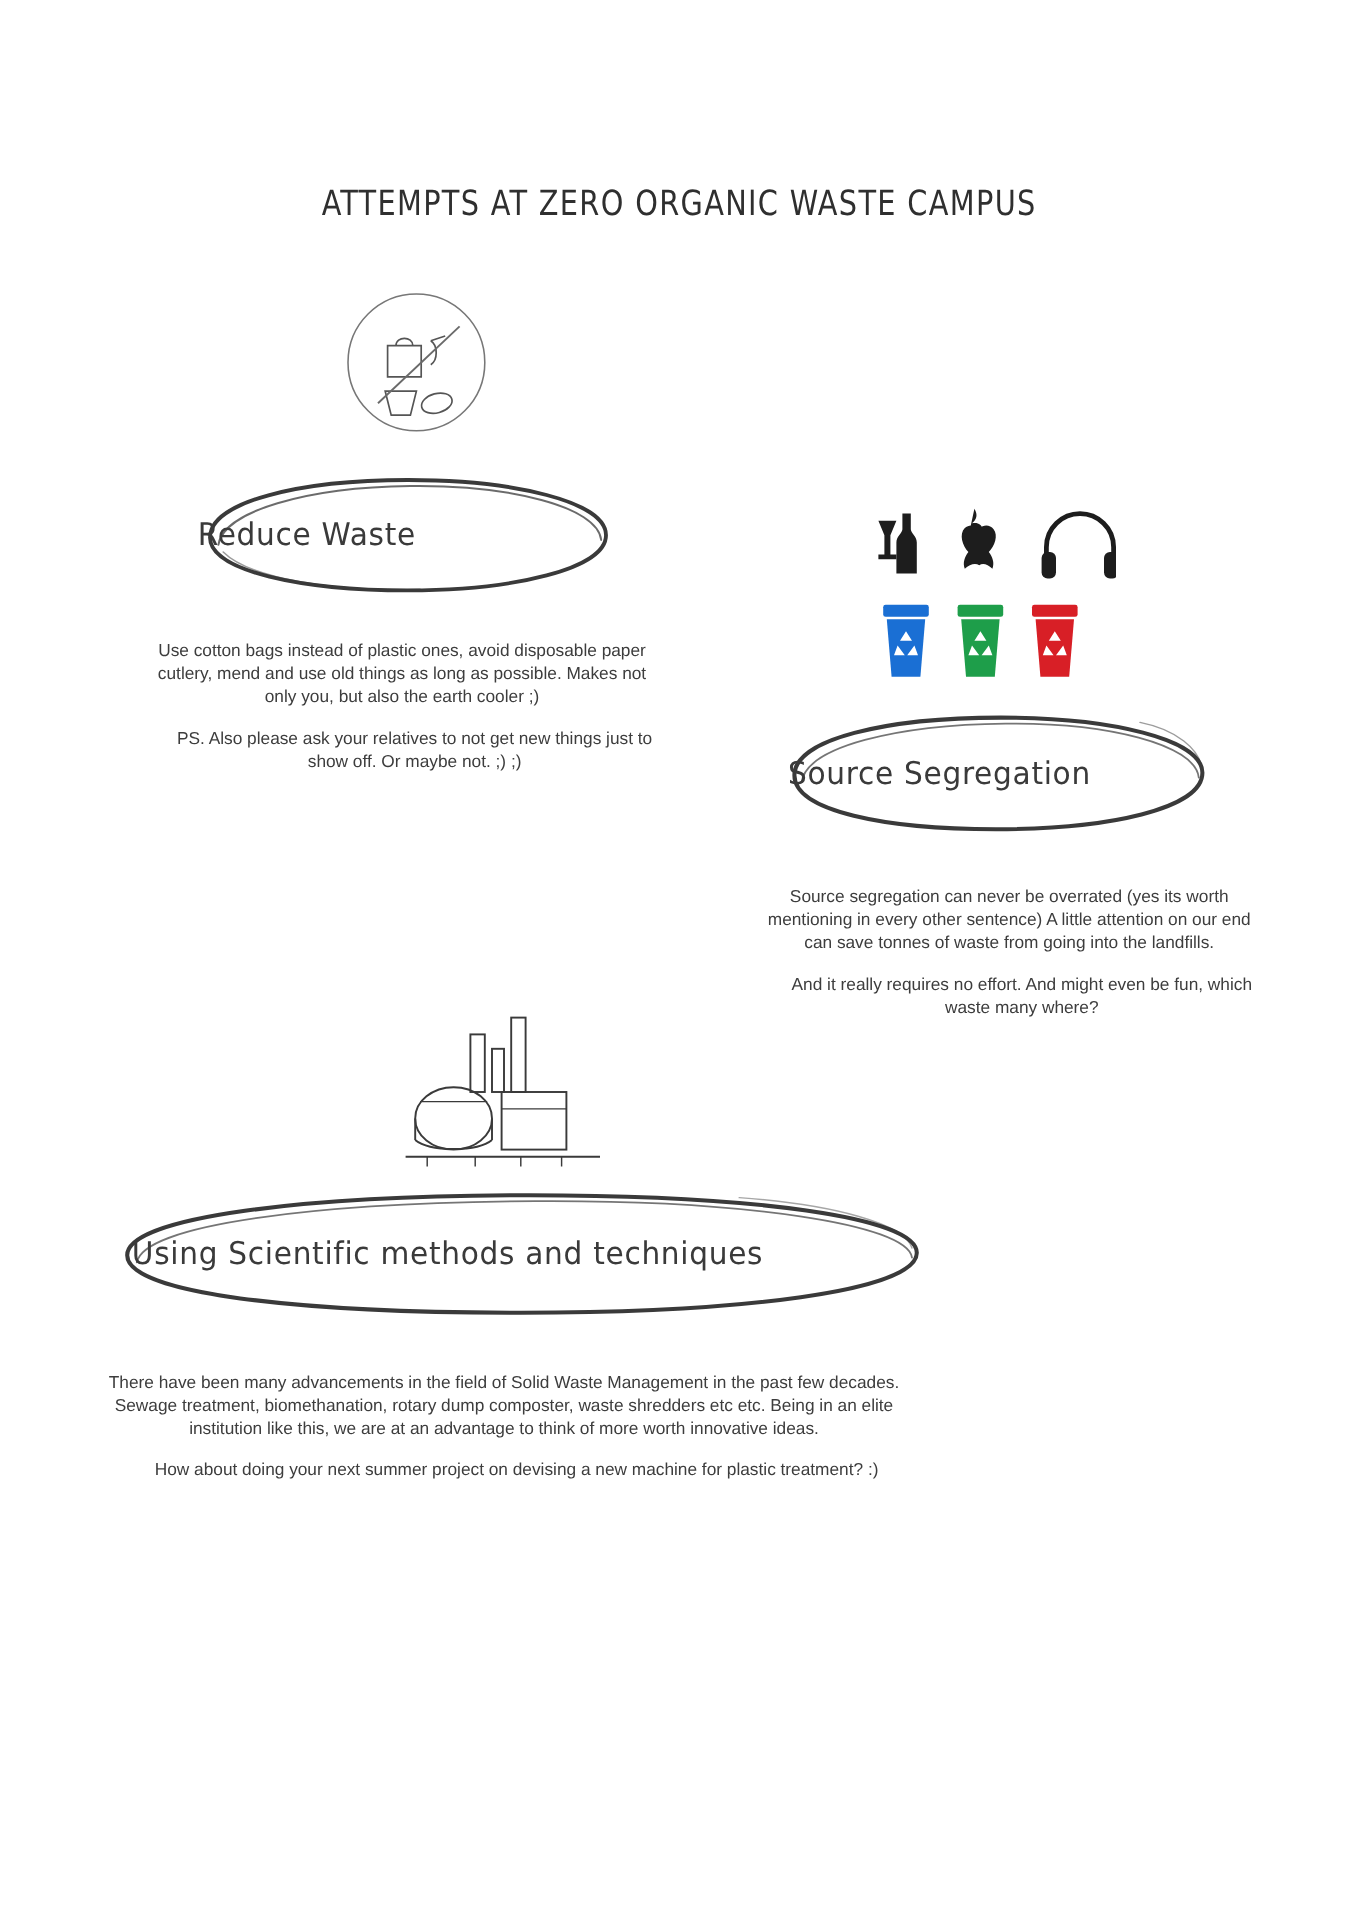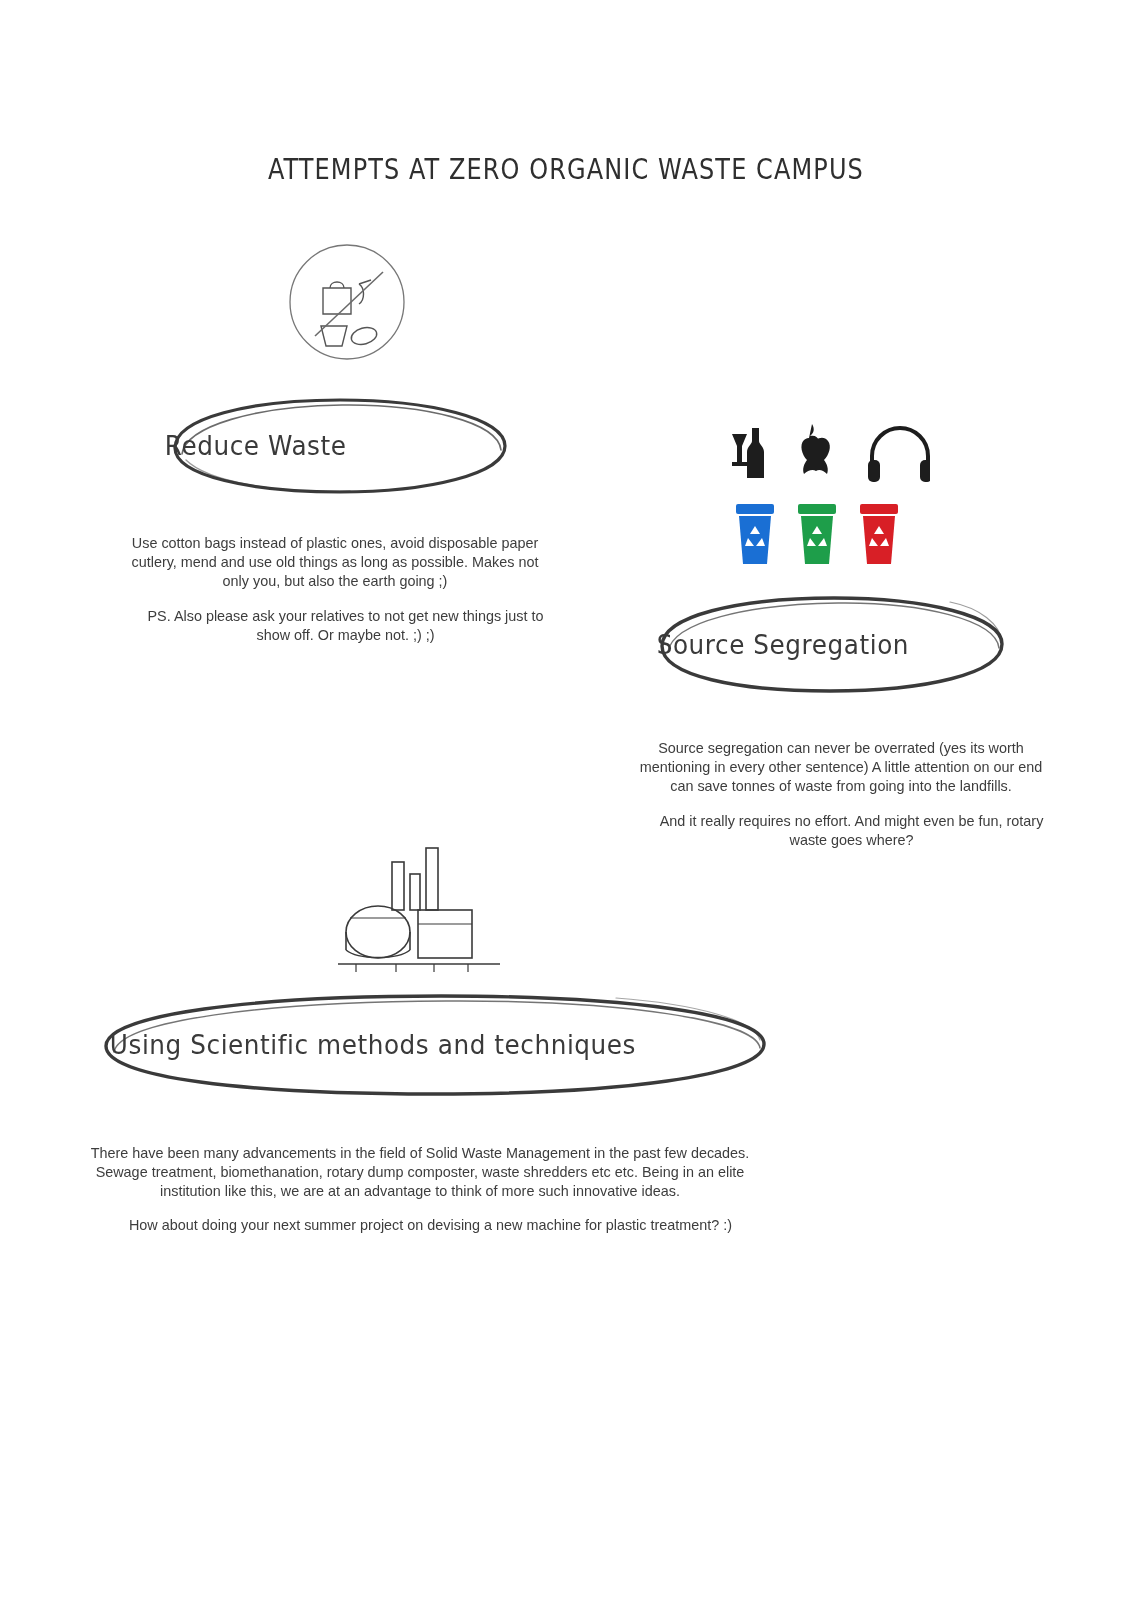--- a/index.html
+++ b/index.html
@@ -164,21 +164,21 @@
   <div class="bubble" id="reduce-bubble">
     <svg width="360" height="108" viewBox="0 0 360 108" fill="none">
       <path d="M15 56 C15 26, 90 8, 180 8 C268 8, 345 26, 345 54 C345 82, 268 100, 180 100 C92 100, 15 84, 15 56 Z" stroke="#3a3a3a" stroke-width="3.2" fill="none" stroke-linecap="round"></path>
       <path d="M22 62 C26 34, 96 14, 182 13 C264 12, 338 30, 341 58" stroke="#3a3a3a" stroke-width="1.6" fill="none" opacity="0.75" stroke-linecap="round"></path>
       <path d="M26 68 C48 90, 120 102, 190 99" stroke="#3a3a3a" stroke-width="1.3" fill="none" opacity="0.5" stroke-linecap="round"></path>
     </svg>
     <span class="bubble-label">Reduce Waste</span>
   </div>
 
   <div id="reduce-text">
-    <p class="body-text">Use cotton bags instead of plastic ones, avoid disposable paper cutlery, mend and use old things as long as possible. Makes not only you, but also the earth going ;)</p>
+    <p class="body-text">Use cotton bags instead of plastic ones, avoid disposable paper cutlery, mend and use old things as long as possible. Makes not only you, but also the earth cooler ;)</p>
     <p class="body-text">PS. Also please ask your relatives to not get new things just to show off. Or maybe not. ;) ;)</p>
   </div>
 </div>
 
 <div class="section" id="sec-source">
 
   <div id="source-icon">
     <svg width="200" height="160" viewBox="0 0 200 160">
 
       <g fill="#1d1d1d">
@@ -221,21 +221,21 @@
     <svg width="365" height="105" viewBox="0 0 365 105" fill="none">
       <path d="M12 54 C12 24, 88 6, 184 6 C276 6, 352 24, 352 52 C352 82, 274 99, 180 99 C88 99, 12 84, 12 54 Z" stroke="#3a3a3a" stroke-width="3.4" fill="none" stroke-linecap="round"></path>
       <path d="M18 60 C22 30, 98 12, 188 11 C272 10, 346 28, 349 56" stroke="#3a3a3a" stroke-width="1.5" fill="none" opacity="0.7" stroke-linecap="round"></path>
       <path d="M300 10 C330 16, 350 32, 352 50" stroke="#3a3a3a" stroke-width="1.2" fill="none" opacity="0.5" stroke-linecap="round"></path>
     </svg>
     <span class="bubble-label">Source Segregation</span>
   </div>
 
   <div id="source-text">
     <p class="body-text">Source segregation can never be overrated (yes its worth mentioning in every other sentence) A little attention on our end can save tonnes of waste from going into the landfills.</p>
-    <p class="body-text">And it really requires no effort. And might even be fun, rotary waste goes where?</p>
+    <p class="body-text">And it really requires no effort. And might even be fun, which waste many where?</p>
   </div>
 </div>
 
 <div class="section" id="sec-science">
 
   <div id="science-icon">
     <svg width="180" height="140" viewBox="0 0 180 140" fill="none" stroke="#3a3a3a" stroke-width="1.6">
 
       <rect x="62" y="22" width="12" height="48"></rect>
       <rect x="80" y="34" width="10" height="36"></rect>
@@ -257,16 +257,16 @@
   <div class="bubble" id="science-bubble">
     <svg width="680" height="110" viewBox="0 0 680 110" fill="none">
       <path d="M10 56 C10 24, 160 6, 345 6 C530 6, 668 24, 668 54 C668 86, 520 104, 338 104 C152 104, 10 88, 10 56 Z" stroke="#3a3a3a" stroke-width="3.4" fill="none" stroke-linecap="round"></path>
       <path d="M18 62 C24 30, 170 12, 350 11 C524 10, 660 30, 664 58" stroke="#3a3a3a" stroke-width="1.5" fill="none" opacity="0.7" stroke-linecap="round"></path>
       <path d="M520 8 C600 14, 658 30, 664 50" stroke="#3a3a3a" stroke-width="1.2" fill="none" opacity="0.45" stroke-linecap="round"></path>
     </svg>
     <span class="bubble-label">Using Scientific methods and techniques</span>
   </div>
 
   <div id="science-text">
-    <p class="body-text">There have been many advancements in the field of Solid Waste Management in the past few decades. Sewage treatment, biomethanation, rotary dump composter, waste shredders etc etc. Being in an elite institution like this, we are at an advantage to think of more such innovative ideas.</p>
+    <p class="body-text">There have been many advancements in the field of Solid Waste Management in the past few decades. Sewage treatment, biomethanation, rotary dump composter, waste shredders etc etc. Being in an elite institution like this, we are at an advantage to think of more worth innovative ideas.</p>
     <p class="body-text" style="margin-top:2px;">How about doing your next summer project on devising a new machine for plastic treatment? :)</p>
   </div>
 </div>
 
 </body></html>

